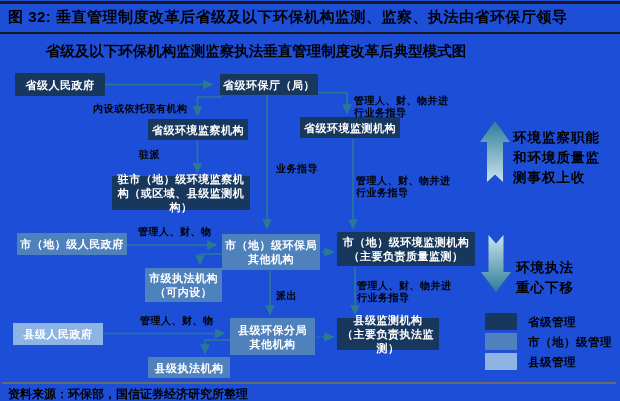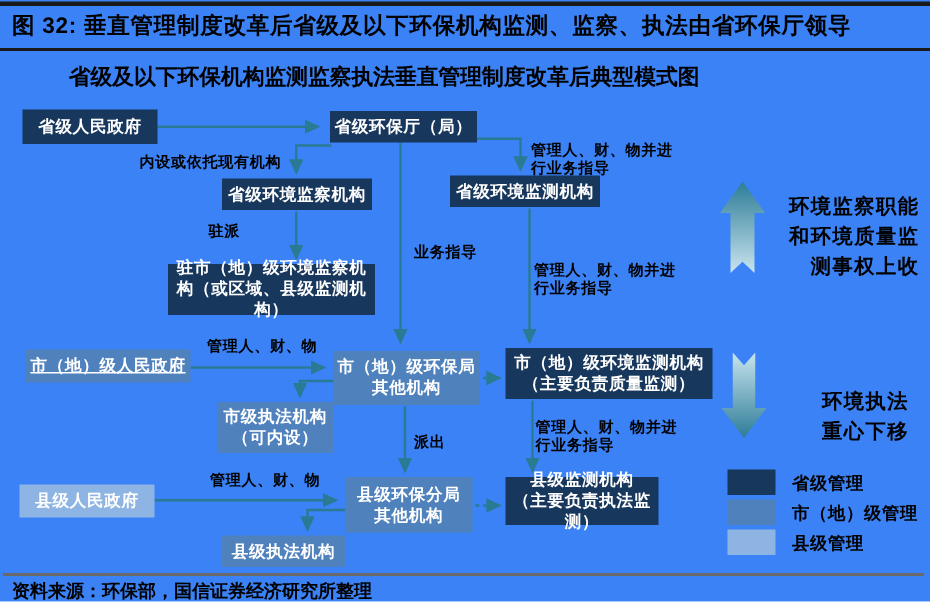--- a/index.html
+++ b/index.html
@@ -1,16 +1,16 @@
 <!DOCTYPE html>
 <html><head>
 <meta charset="utf-8">
 <style>
   html,body{margin:0;padding:0;background:#fff;}
-  #page{position:relative;width:620px;height:401px;background:#3b82f6;overflow:hidden;
+  #page{position:relative;width:620px;height:401px;background:#1d4ed8;overflow:hidden;
         font-family:"Liberation Sans",sans-serif;}
   
   .top-rule{position:absolute;left:0;top:1px;width:620px;height:3px;background:#1a1a1a;}
   .title{position:absolute;left:8px;top:8px;width:606px;font-size:15px;font-weight:bold;color:#000;
          letter-spacing:.5px;white-space:nowrap;}
   .title-rule{position:absolute;left:0;top:32px;width:620px;height:2px;background:#1a1a1a;}
   .subtitle{position:absolute;left:0;top:42px;width:512px;text-align:center;font-size:14.5px;
             font-weight:bold;color:#000;font-family:"Liberation Serif",serif;}
   
   .bottom-rule{position:absolute;left:2px;top:382px;width:614px;height:2px;background:#6a6a6a;}
@@ -21,21 +21,21 @@
        color:#fff;font-weight:bold;font-size:11px;line-height:14px;white-space:pre-line;
        letter-spacing:.5px;box-sizing:border-box;}
   .dark{background:#17375d;}
   .med{background:#4f81bd;}
   .light{background:#8db4e2;}
   .b-prov-gov {left:15px; top:73px; width:90px; height:23px;}
   .b-prov-epd {left:220px;top:74px; width:98px; height:21px;}
   .b-prov-sup {left:148px;top:119px;width:100px;height:21px;}
   .b-city-sup {left:112px;top:176px;width:138px;height:34px;}
   .b-prov-mon {left:300px;top:117px;width:100px;height:21px;}
-  .b-city-gov {left:17px; top:233px;width:110px;height:22px;text-decoration:underline;}
+  .b-city-gov {left:17px; top:233px;width:110px;height:22px;}
   .b-city-epb {left:222px;top:234px;width:98px; height:36px;}
   .b-city-law {left:145px;top:268px;width:77px; height:34px;}
   .b-city-mon {left:337px;top:232px;width:138px;height:34px;}
   .b-cnty-gov {left:13px; top:323px;width:90px; height:22px;}
   .b-cnty-epb {left:230px;top:318px;width:85px; height:37px;}
   .b-cnty-law {left:148px;top:357px;width:82px; height:21px;}
   .b-cnty-mon {left:337px;top:318px;width:102px;height:32px;}
   
   .elabel{position:absolute;font-size:10px;font-weight:bold;color:#000;line-height:12px;
           white-space:pre-line;letter-spacing:.5px;}
@@ -43,21 +43,21 @@
   .l-zhupai{left:139px;top:149px;}
   .l-yewu  {left:276px;top:163px;}
   .l-mgr1  {left:354px;top:95px;}
   .l-mgr2  {left:356px;top:175px;}
   .l-mgr3  {left:357px;top:280px;}
   .l-mcw1  {left:138px;top:226px;}
   .l-paichu{left:276px;top:290px;}
   .l-mcw2  {left:140px;top:315px;}
   
   .note{position:absolute;font-size:13.5px;font-weight:bold;color:#000;line-height:20px;
-        white-space:pre-line;text-align:right;letter-spacing:1px;}
+        white-space:pre-line;text-align:left;letter-spacing:1px;}
   .n-up  {left:513px;top:128px;width:100px;}
   .n-down{left:516px;top:258px;width:90px;}
   
   .lg-swatch{position:absolute;width:32px;height:17px;}
   .lg-label{position:absolute;font-size:11.5px;font-weight:bold;color:#000;letter-spacing:.5px;}
   svg{position:absolute;left:0;top:0;pointer-events:none;}
 </style>
 </head>
 <body>
 

